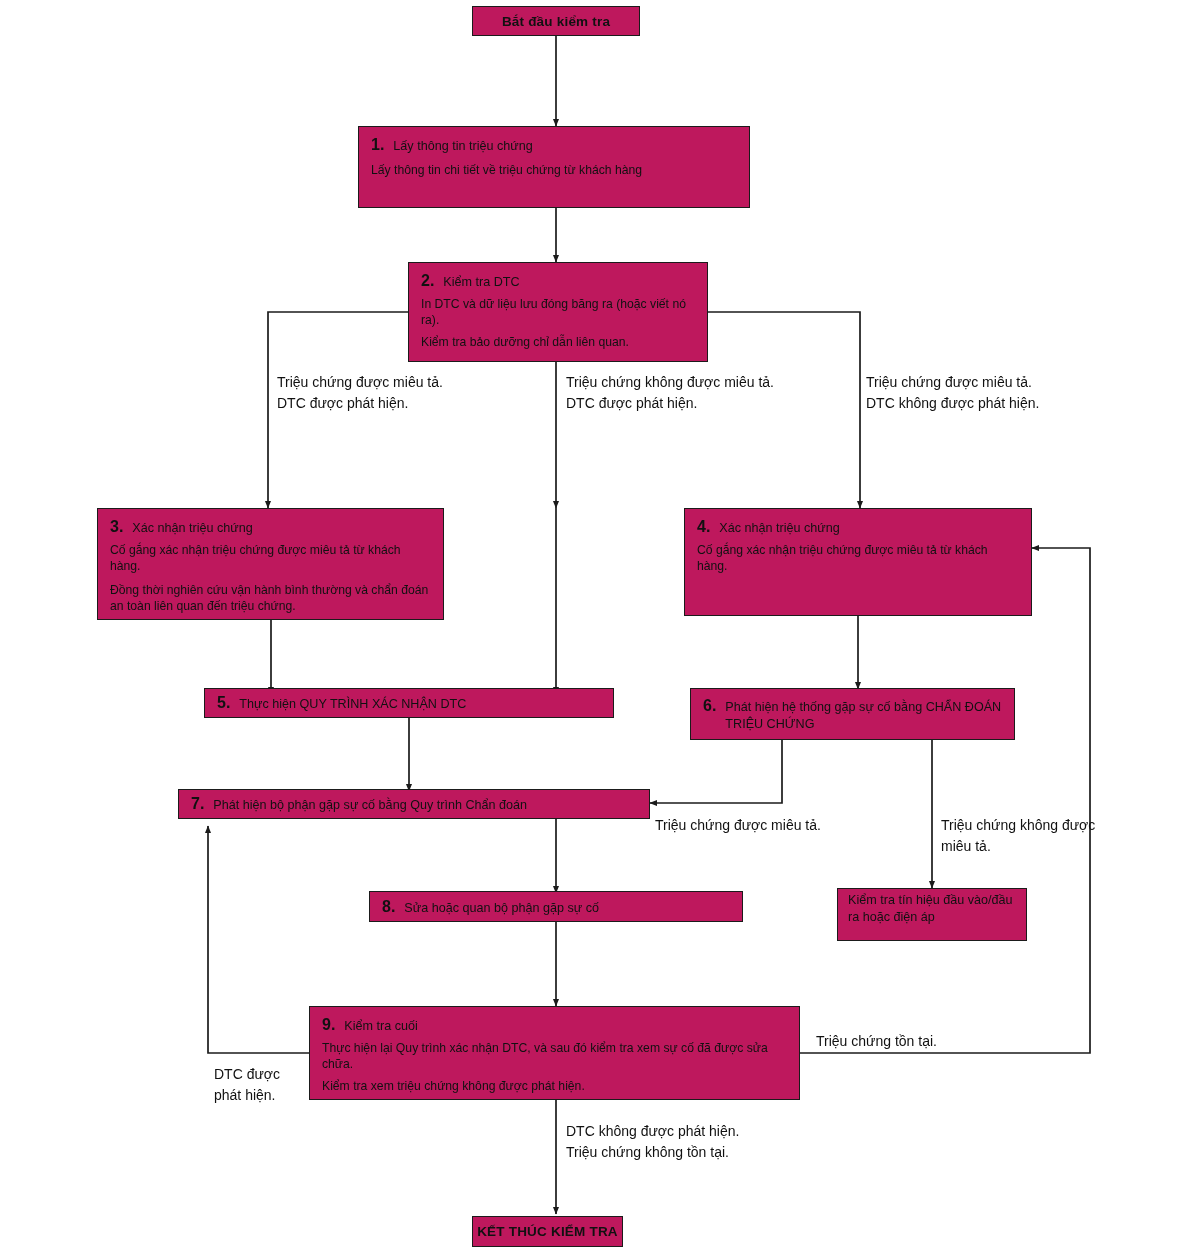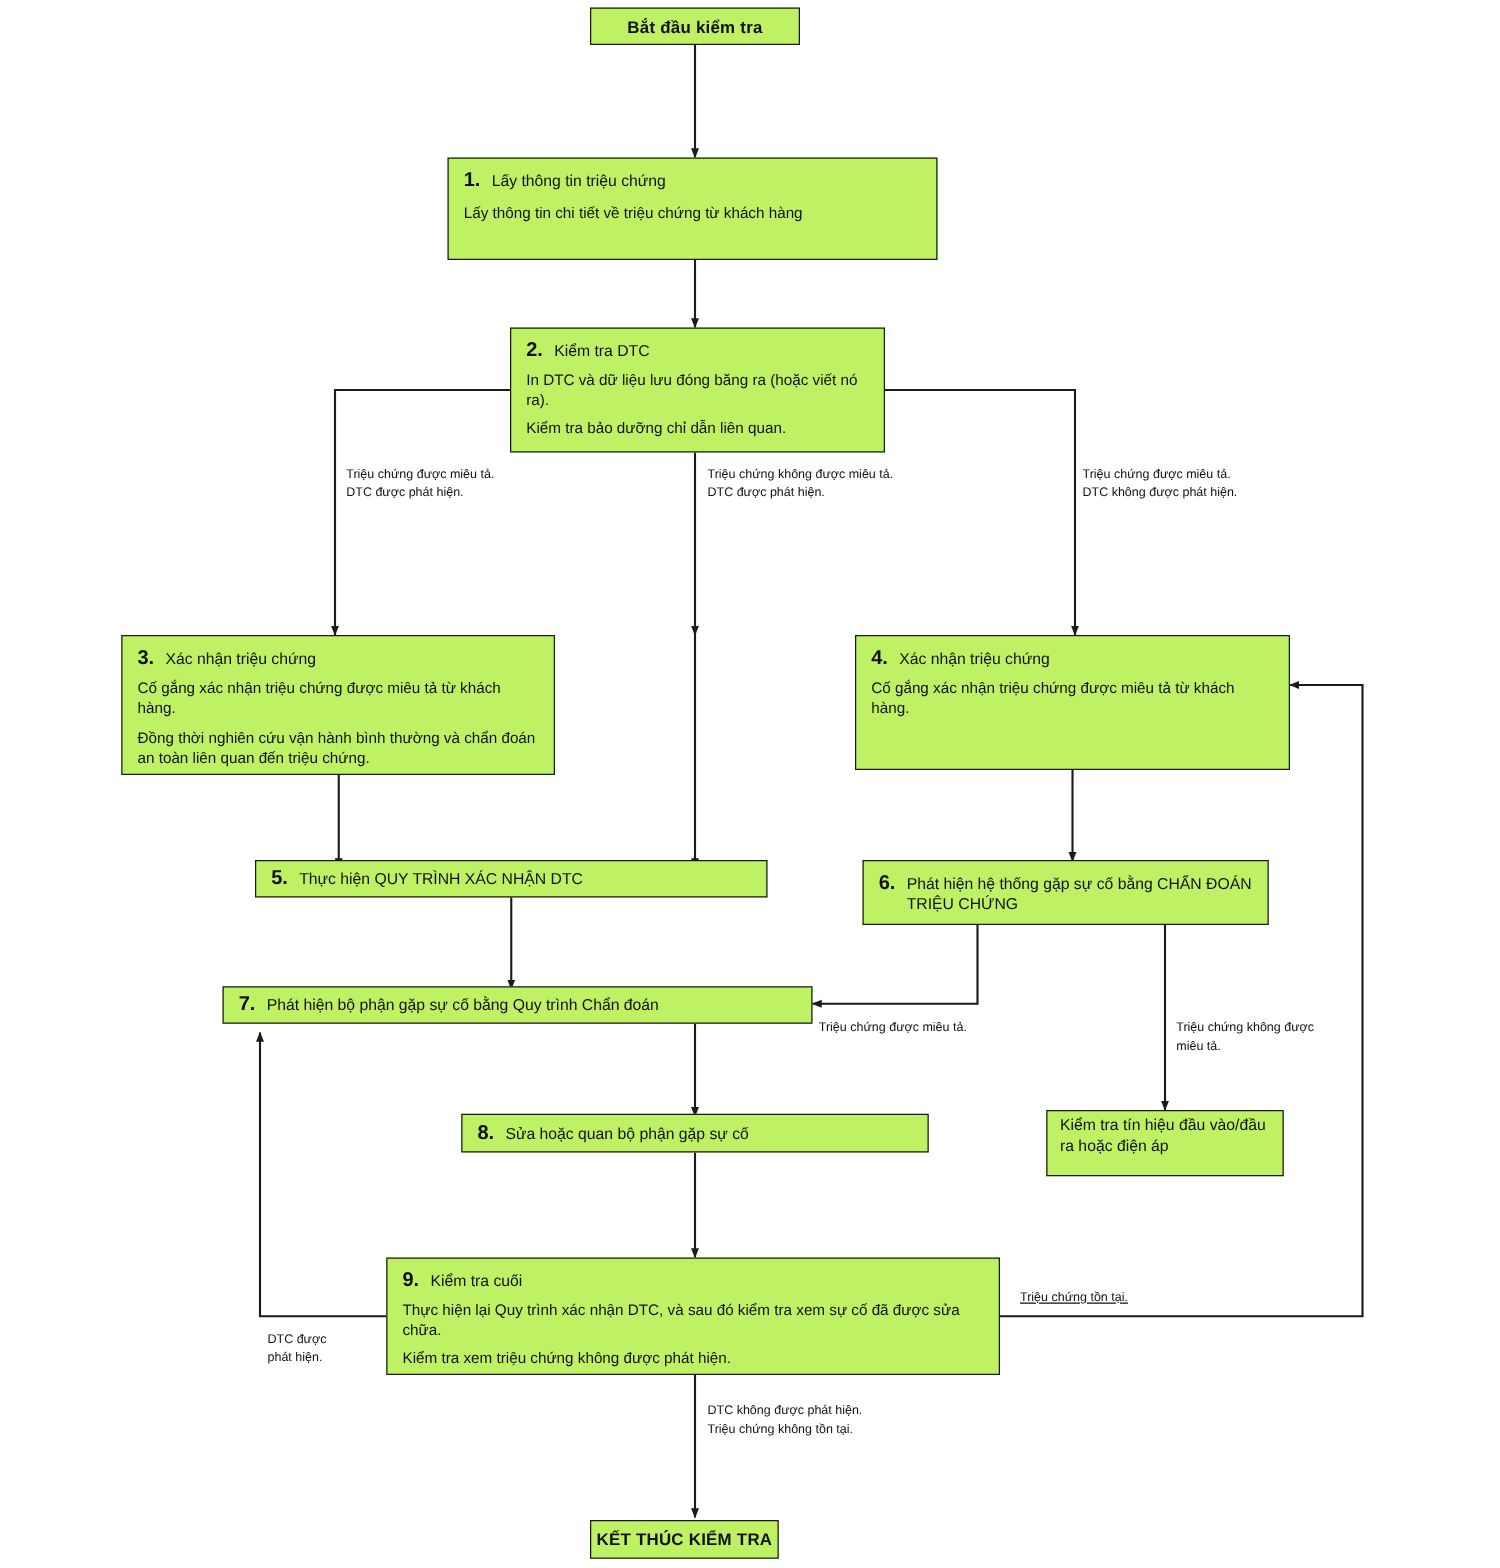--- a/index.html
+++ b/index.html
@@ -23,21 +23,21 @@
     left: 0;
     top: 0;
     width: 1200px;
     height: 1254px;
     pointer-events: none;
   }
   .node {
     position: absolute;
     box-sizing: border-box;
     border: 1.6px solid #1b1b1b;
-    background: #bef264;
+    background: #be185d;
     padding: 8px 10px 8px 12px;
   }
   .node.terminal {
     display: flex;
     align-items: center;
     justify-content: center;
     padding: 0;
   }
   .terminal-label {
     font-size: 13.5px;
@@ -62,21 +62,21 @@
   .body-line {
     font-size: 12.2px;
     line-height: 1.35;
     margin-top: 7px;
   }
   .body-line.tight {
     margin-top: 5px;
   }
   .edge-label {
     position: absolute;
-    font-size: 10px;
+    font-size: 14px;
     line-height: 1.5;
     color: #111111;
     white-space: pre-line;
   }
 </style>
 </head>
 <body>
 
 <div id="canvas">
 
@@ -204,21 +204,21 @@
     </div>
     <div class="body-line tight">Thực hiện lại Quy trình xác nhận DTC, và sau đó kiểm tra xem sự cố đã được sửa chữa.</div>
     <div class="body-line tight">Kiểm tra xem triệu chứng không được phát hiện.</div>
   </div>
 
   <div class="edge-label" style="left:655px; top:815px; width:280px;">Triệu chứng được miêu tả.</div>
   <div class="edge-label" style="left:941px; top:815px; width:160px;">Triệu chứng không được
 miêu tả.</div>
   <div class="edge-label" style="left:214px; top:1064px; width:110px;">DTC được
 phát hiện.</div>
-  <div class="edge-label" style="left:816px; top:1031px; width:200px;text-decoration:underline;">Triệu chứng tồn tại.</div>
+  <div class="edge-label" style="left:816px; top:1031px; width:200px;">Triệu chứng tồn tại.</div>
   <div class="edge-label" style="left:566px; top:1121px; width:300px;">DTC không được phát hiện.
 Triệu chứng không tồn tại.</div>
 
   <div class="node terminal" style="left:472px; top:1216px; width:151px; height:31px;">
     <span class="terminal-label">KẾT THÚC KIỂM TRA</span>
   </div>
 
 </div>
 
 </body></html>

